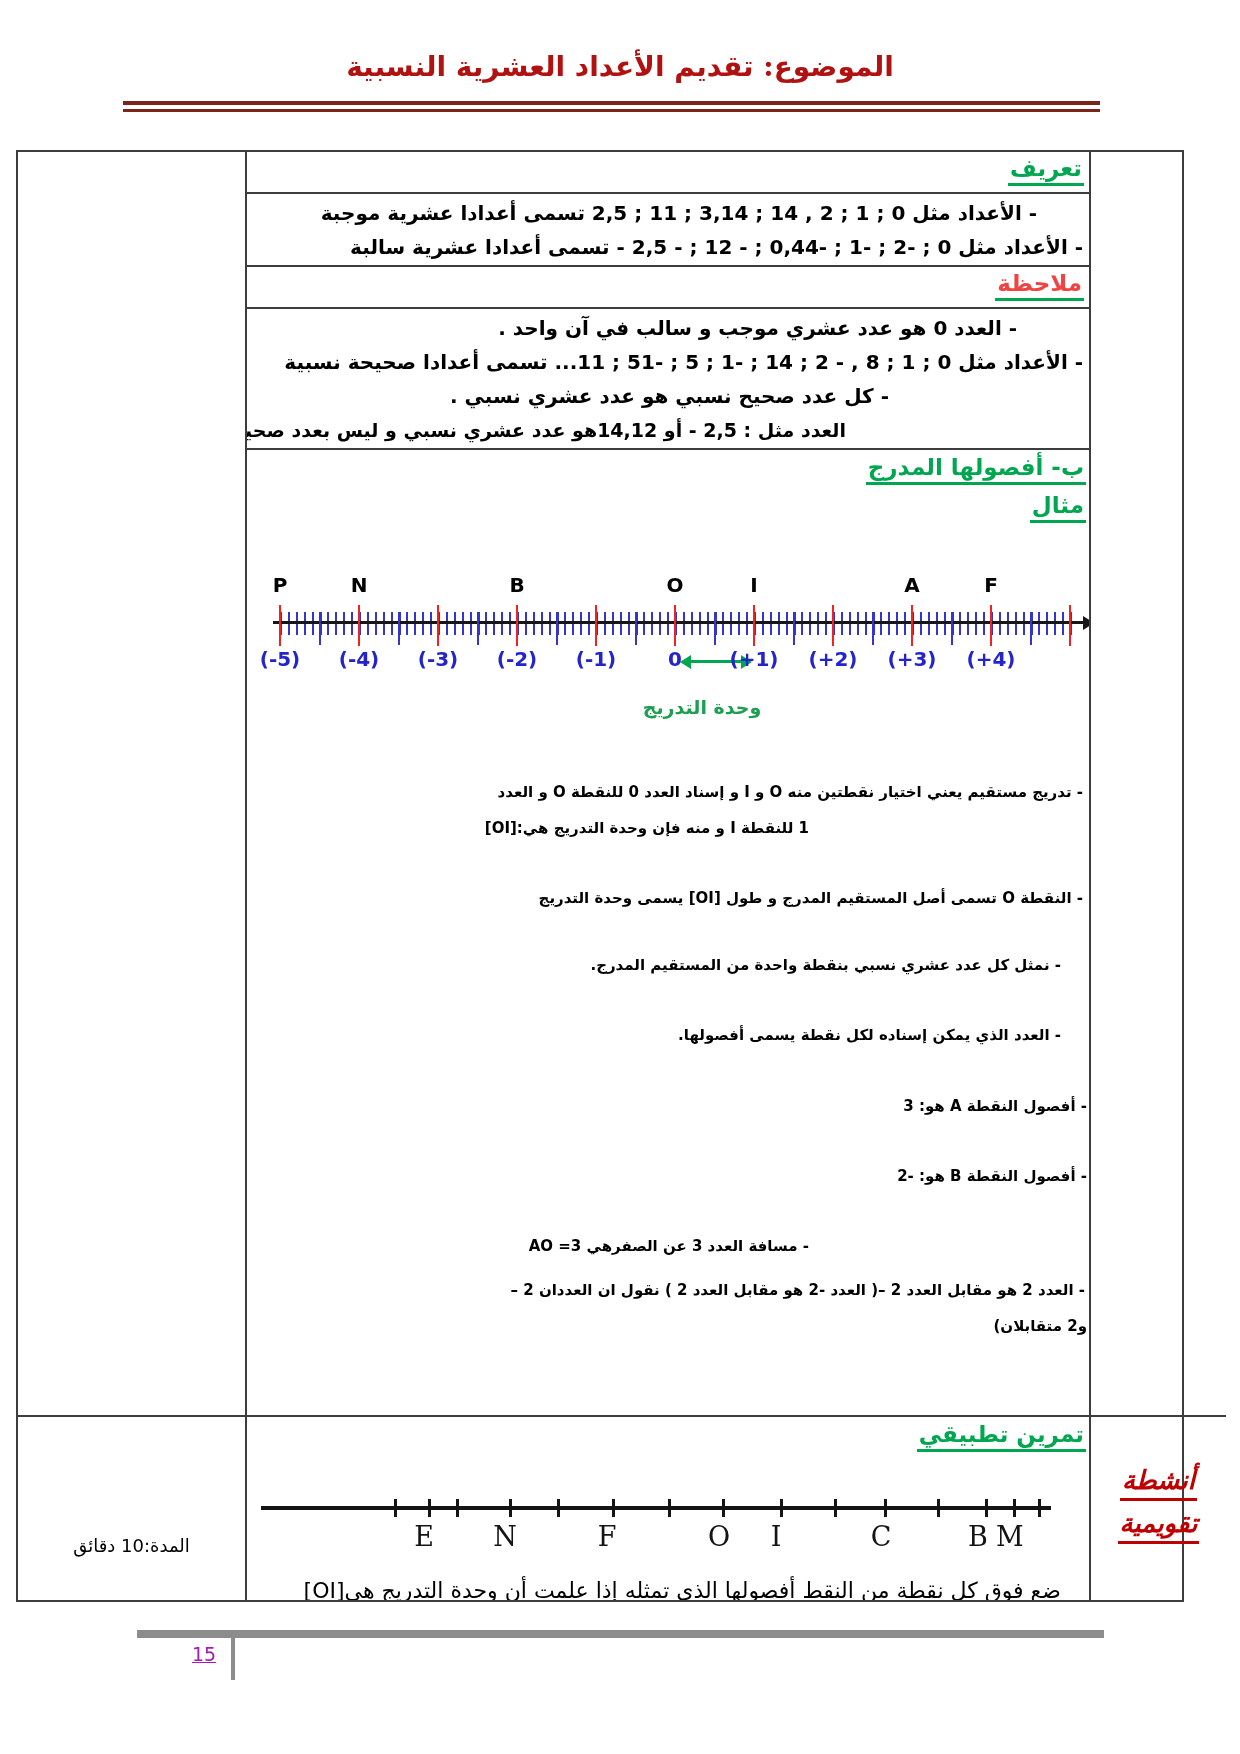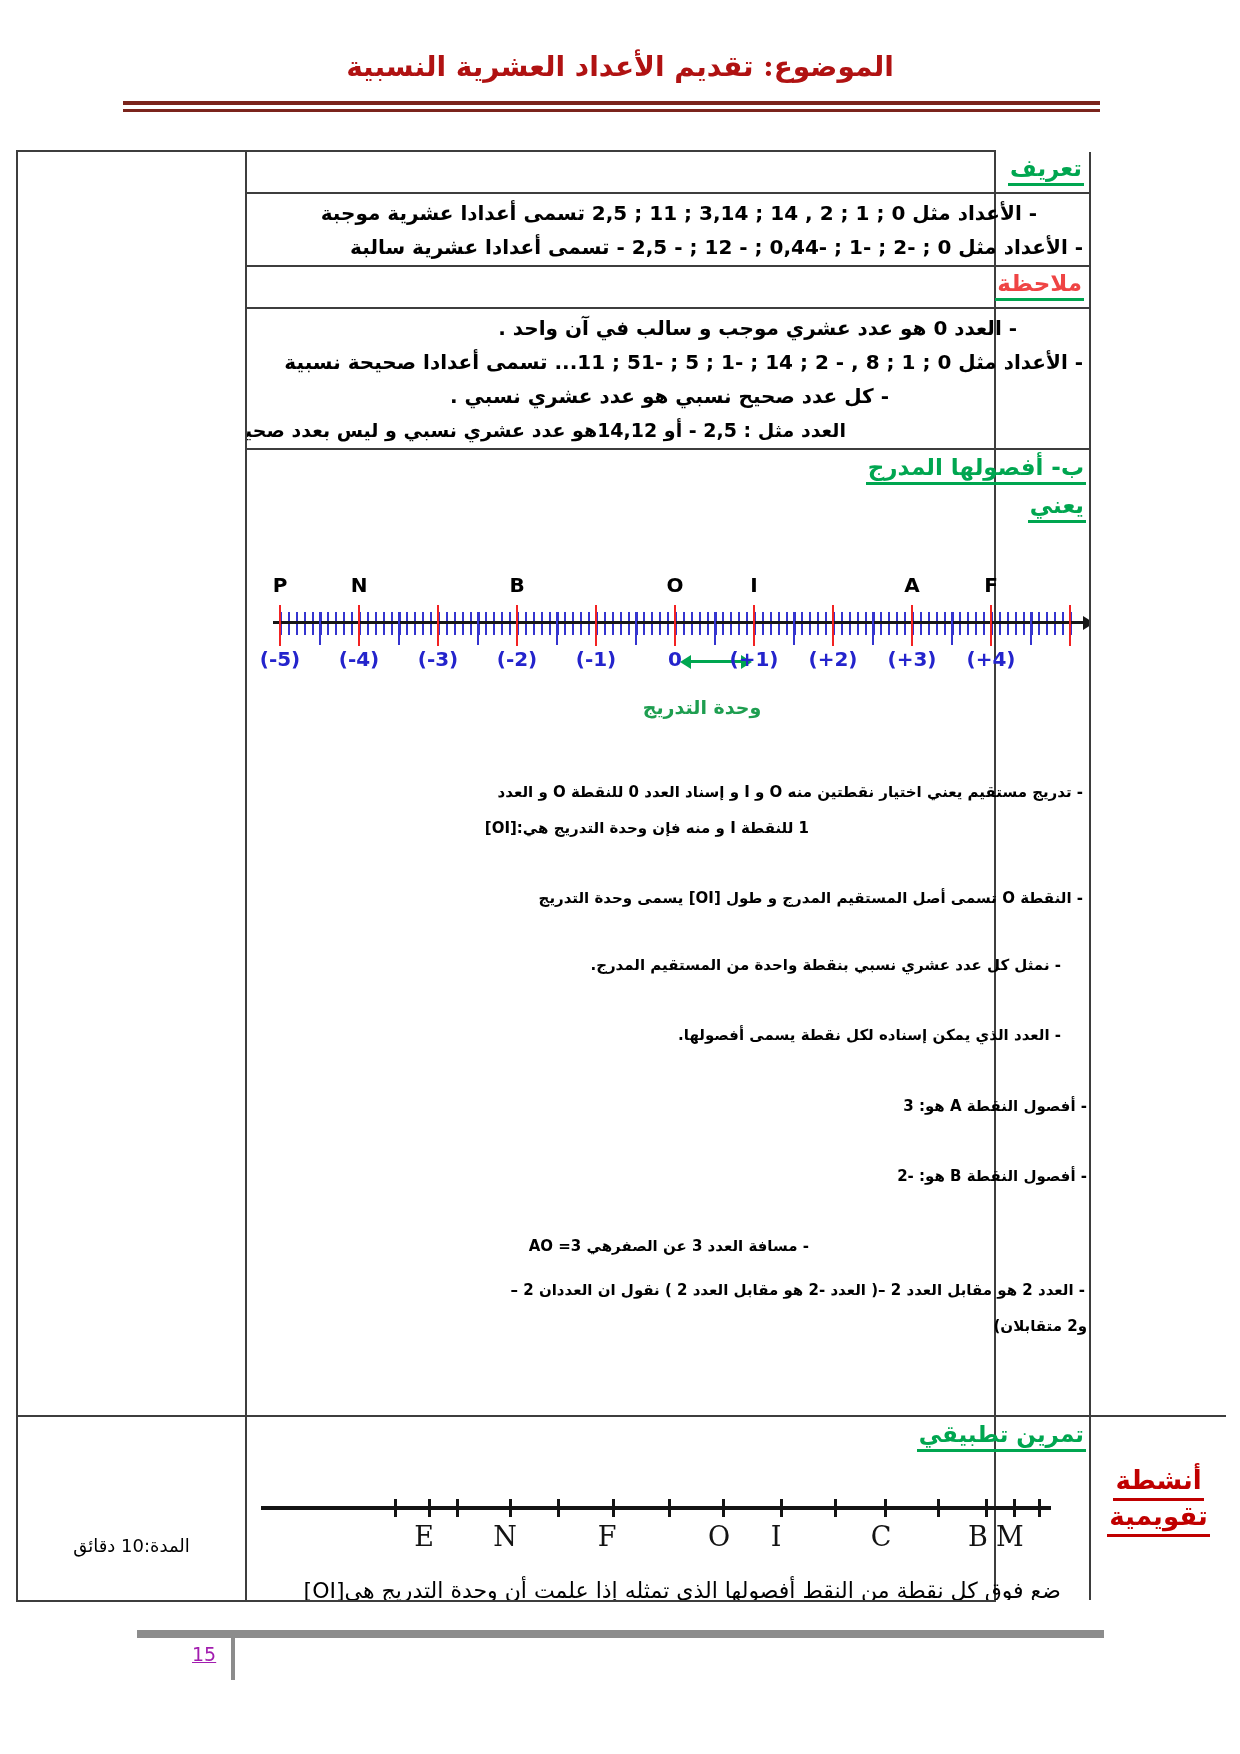--- a/index.html
+++ b/index.html
@@ -2,21 +2,21 @@
 <html lang="ar"><head>
 <meta charset="utf-8">
 <style>
   html,body{margin:0;padding:0;background:#e8e8e8;}
   .sheet{position:relative;width:1240px;height:1754px;background:#ffffff;margin:0 auto;
          font-family:"DejaVu Sans",sans-serif;color:#000;overflow:hidden;}
   .title{position:absolute;top:50px;left:0;right:0;text-align:center;
          font-size:28px;font-weight:bold;color:#b01212;font-family:"DejaVu Serif","DejaVu Sans",serif;}
   .title-rule{position:absolute;top:101px;left:123px;width:977px;height:4px;
          border-top:4px solid #7b241c;border-bottom:3px solid #7b241c;}
-  .doc-table{position:absolute;top:150px;left:16px;width:980px;height:1452px;
+  .doc-table{position:absolute;top:150px;left:16px;width:1168px;height:1452px;
          border:2px solid #3d3d3d;box-sizing:border-box;display:grid;
          grid-template-columns:227px 846px 135px;grid-template-rows:1263px 1fr;direction:ltr;}
   .cell{box-sizing:border-box;overflow:hidden;}
   .c-main,.b-main{border-left:2px solid #3d3d3d;border-right:2px solid #3d3d3d;}
   .b-left,.b-main,.b-right{border-top:2px solid #3d3d3d;}
   .hrow{height:42px;border-bottom:2px solid #3d3d3d;padding:3px 5px 0;box-sizing:border-box;}
   .r-def{height:73px;border-bottom:2px solid #3d3d3d;padding-top:2px;box-sizing:border-box;}
   .r-note{height:141px;border-bottom:2px solid #3d3d3d;padding-top:2px;box-sizing:border-box;}
   .hg{display:inline-block;color:#00a650;font-weight:bold;font-size:23px;
       border-bottom:3px solid #00a650;padding:0 2px 2px;}
@@ -62,21 +62,21 @@
   .fig2{position:relative;height:108px;margin-top:8px;direction:ltr;}
   .xaxis{position:absolute;left:14px;top:43px;width:790px;height:4px;background:#141414;}
   .xt{position:absolute;top:36px;width:3px;height:18px;background:#141414;}
   .xl{position:absolute;top:58px;width:24px;text-align:center;
       font-family:"DejaVu Serif",serif;font-size:27px;color:#141414;}
   .instr{font-size:22px;text-align:right;padding-right:28px;margin-top:7px;white-space:nowrap;}
   .b-left{text-align:center;padding-top:118px;font-size:18px;direction:rtl;}
   .b-right{text-align:center;padding-top:48px;direction:rtl;}
   .sb{display:inline-block;color:#c00000;font-weight:bold;font-size:26px;
       border-bottom:3px solid #c00000;padding:0 2px 3px;}
-  .sb-row{}
+  .sb-row{margin-bottom:7px;font-style:italic;}
   .fbar{position:absolute;top:1630px;left:137px;width:967px;height:8px;background:#8c8c8c;}
   .fline{position:absolute;top:1630px;left:231px;width:4px;height:50px;background:#8c8c8c;}
   .fnum{position:absolute;top:1643px;left:192px;font-size:19px;color:#a21caf;text-decoration:underline;}
 </style>
 </head>
 <body>
 
 <div class="sheet">
 
   <div class="title">الموضوع: تقديم الأعداد العشرية النسبية</div>
@@ -106,21 +106,21 @@
         <div class="nl nl2">- الأعداد مثل 0 ; 1 ; 8 , - 2 ; 14 ; -1 ; 5 ; -51 ; 11... تسمى أعدادا صحيحة نسبية</div>
         <div class="nl nl3">- كل عدد صحيح نسبي هو عدد عشري نسبي .</div>
         <div class="nl nl4">العدد مثل :  2,5 - أو  14,12هو عدد عشري نسبي و ليس بعدد صحيح نسبي</div>
       </div>
 
       <div class="r-main">
         <div class="bh2">
           <span class="hg">ب- أفصولها المدرج</span>
         </div>
         <div class="bh2">
-          <span class="hg">يعني</span>
+          <span class="hg">مثال</span>
         </div>
 
         <div class="fig1">
           <div class="comb"></div>
           <div class="axis"></div>
           <div class="axhead"></div>
           <div class="uarrow">
             <div class="ah-l"></div>
             <div class="bar"></div>
             <div class="ah-r"></div>

